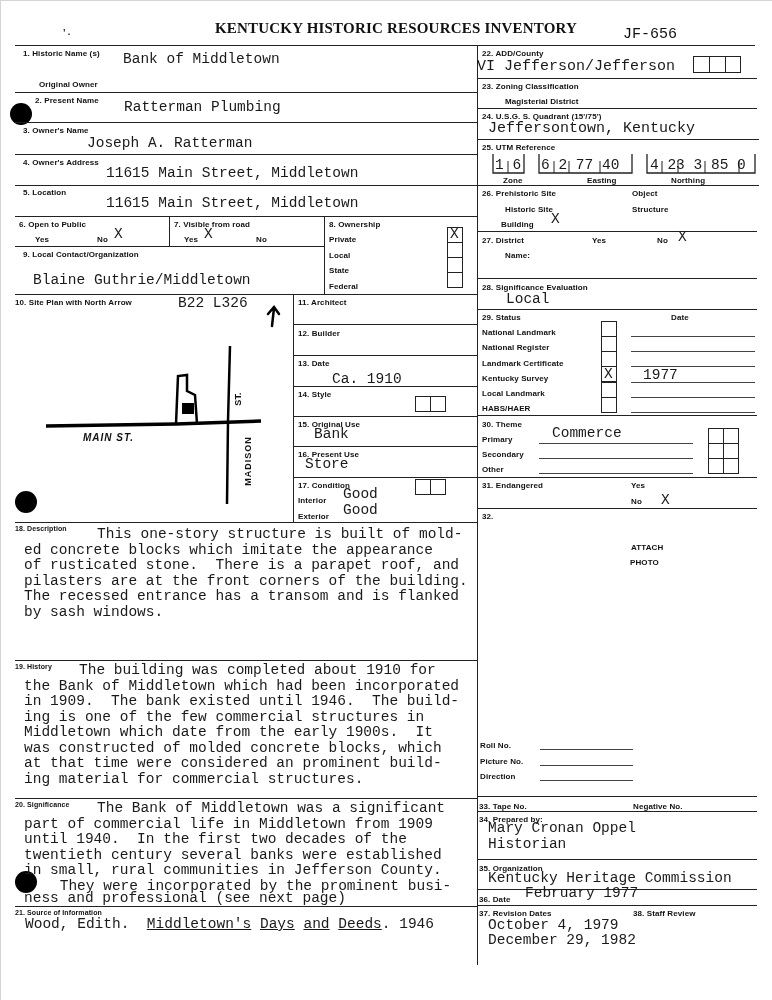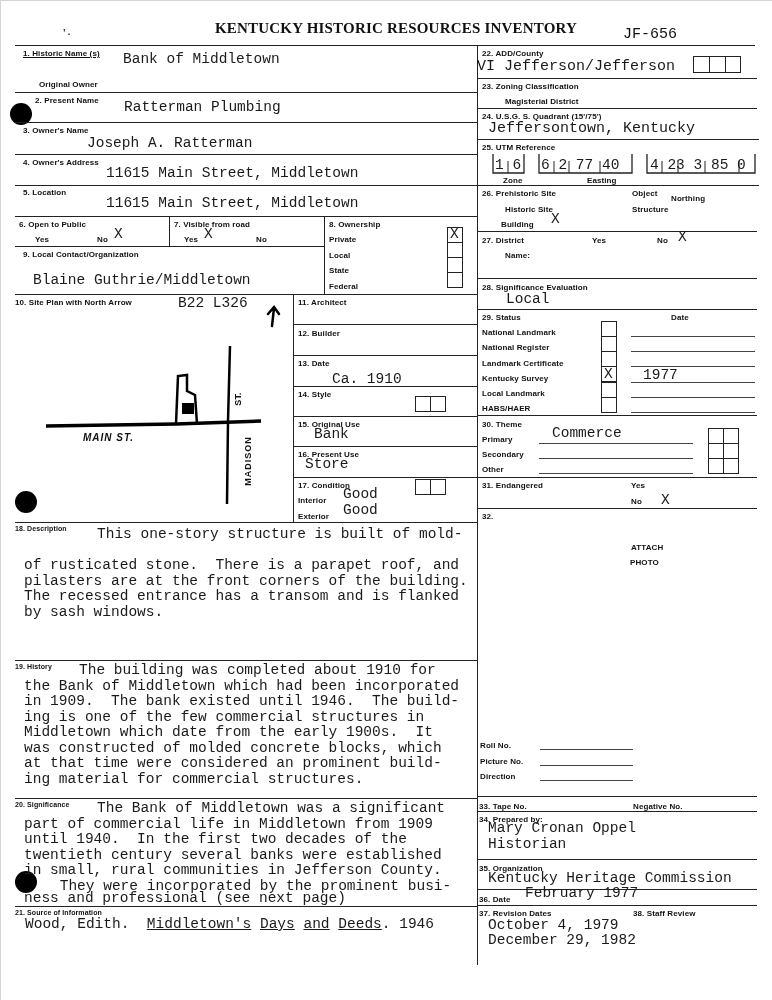--- a/index.html
+++ b/index.html
@@ -28,21 +28,21 @@
   <div class="title">KENTUCKY HISTORIC RESOURCES INVENTORY</div>
   <div class="formno">JF-656</div>
 
   <div class="punch" style="left:9px;top:102px;"></div>
   <div class="punch" style="left:14px;top:490px;"></div>
   <div class="punch" style="left:14px;top:870px;"></div>
 
   <div class="hl" style="left:14px;top:44px;width:740px;"></div>
   <div class="vl" style="left:476px;top:44px;height:920px;"></div>
 
-  <div class="lbl" style="left:22px;top:48px;text-decoration:underline;">1. Historic Name (s)</div>
+  <div class="lbl" style="left:22px;top:48px;">1. Historic Name (s)</div>
   <div class="tw" style="left:122px;top:51px;">Bank of Middletown</div>
   <div class="lbl" style="left:38px;top:79px;">Original Owner</div>
   <div class="hl" style="left:14px;top:91px;width:462px;"></div>
 
   <div class="lbl" style="left:34px;top:95px;">2. Present Name</div>
   <div class="tw" style="left:123px;top:99px;">Ratterman Plumbing</div>
   <div class="hl" style="left:14px;top:121px;width:462px;"></div>
 
   <div class="lbl" style="left:22px;top:125px;">3. Owner's Name</div>
   <div class="tw" style="left:86px;top:135px;">Joseph A. Ratterman</div>
@@ -122,20 +122,21 @@
   <div class="box" style="left:414px;top:478px;width:16px;height:16px;"></div>
   <div class="box" style="left:429px;top:478px;width:16px;height:16px;"></div>
   <div class="lbl" style="left:297px;top:495px;">Interior</div>
   <div class="tw" style="left:342px;top:486px;">Good</div>
   <div class="lbl" style="left:297px;top:511px;">Exterior</div>
   <div class="tw" style="left:342px;top:502px;">Good</div>
   <div class="hl" style="left:14px;top:521px;width:462px;"></div>
 
   <div class="lbl sm" style="left:14px;top:524px;font-size:7px;">18. Description</div>
   <div class="para" style="left:96px;top:526px;">This one-story structure is built of mold-</div>
+  <div class="para" style="left:23px;top:541.5px;">ed concrete blocks which imitate the appearance</div>
   <div class="para" style="left:23px;top:557px;">of rusticated stone.  There is a parapet roof, and</div>
   <div class="para" style="left:23px;top:572.5px;">pilasters are at the front corners of the building.</div>
   <div class="para" style="left:23px;top:588px;">The recessed entrance has a transom and is flanked</div>
   <div class="para" style="left:23px;top:603.5px;">by sash windows.</div>
   <div class="hl" style="left:14px;top:659px;width:462px;"></div>
 
   <div class="lbl sm" style="left:14px;top:662px;font-size:7px;">19. History</div>
   <div class="para" style="left:78px;top:662px;">The building was completed about 1910 for</div>
   <div class="para" style="left:23px;top:677.5px;">the Bank of Middletown which had been incorporated</div>
   <div class="para" style="left:23px;top:693px;">in 1909.  The bank existed until 1946.  The build-</div>
@@ -179,21 +180,21 @@
     <path d="M492 153 L492 172 L523 172 L523 153" stroke="#222" stroke-width="1.3" fill="none"></path>
     <path d="M538 153 L538 172 L631 172 L631 153" stroke="#222" stroke-width="1.3" fill="none"></path>
     <path d="M646 153 L646 172 L754 172 L754 153" stroke="#222" stroke-width="1.3" fill="none"></path>
     <path d="M507 160 L507 172 M553 160 L553 172 M568 160 L568 172 M599 160 L599 172 M661 160 L661 172 M677 160 L677 172 M704 160 L704 172 M738 160 L738 172" stroke="#222" stroke-width="1" fill="none"></path>
   </svg>
   <div class="tw" style="left:494px;top:157px;letter-spacing:0px;"><span>1</span> <span>6</span></div>
   <div class="tw" style="left:540px;top:157px;"><span>6</span> <span>2</span> <span>7</span><span>7</span> <span>4</span><span>0</span></div>
   <div class="tw" style="left:649px;top:157px;"><span>4</span> <span>2</span><span>3</span> <span>3</span> <span>8</span><span>5</span> <span>0</span></div>
   <div class="lbl" style="left:502px;top:175px;">Zone</div>
   <div class="lbl" style="left:586px;top:175px;">Easting</div>
-  <div class="lbl" style="left:670px;top:193px;">Northing</div>
+  <div class="lbl" style="left:670px;top:175px;">Northing</div>
   <div class="hl" style="left:476px;top:184px;width:282px;"></div>
 
   <div class="lbl" style="left:481px;top:188px;">26. Prehistoric Site</div>
   <div class="lbl" style="left:631px;top:188px;">Object</div>
   <div class="lbl" style="left:504px;top:204px;">Historic Site</div>
   <div class="lbl" style="left:631px;top:204px;">Structure</div>
   <div class="lbl" style="left:500px;top:219px;">Building</div>
   <div class="tw" style="left:550px;top:211px;">X</div>
   <div class="hl" style="left:476px;top:230px;width:280px;"></div>
 

